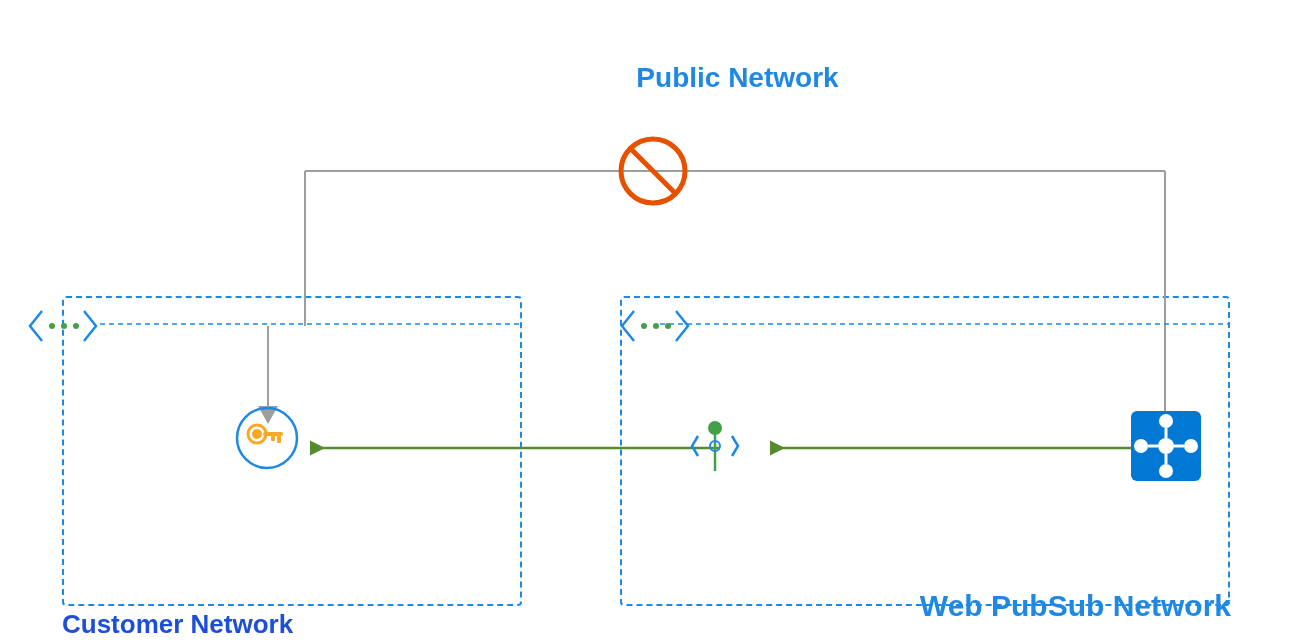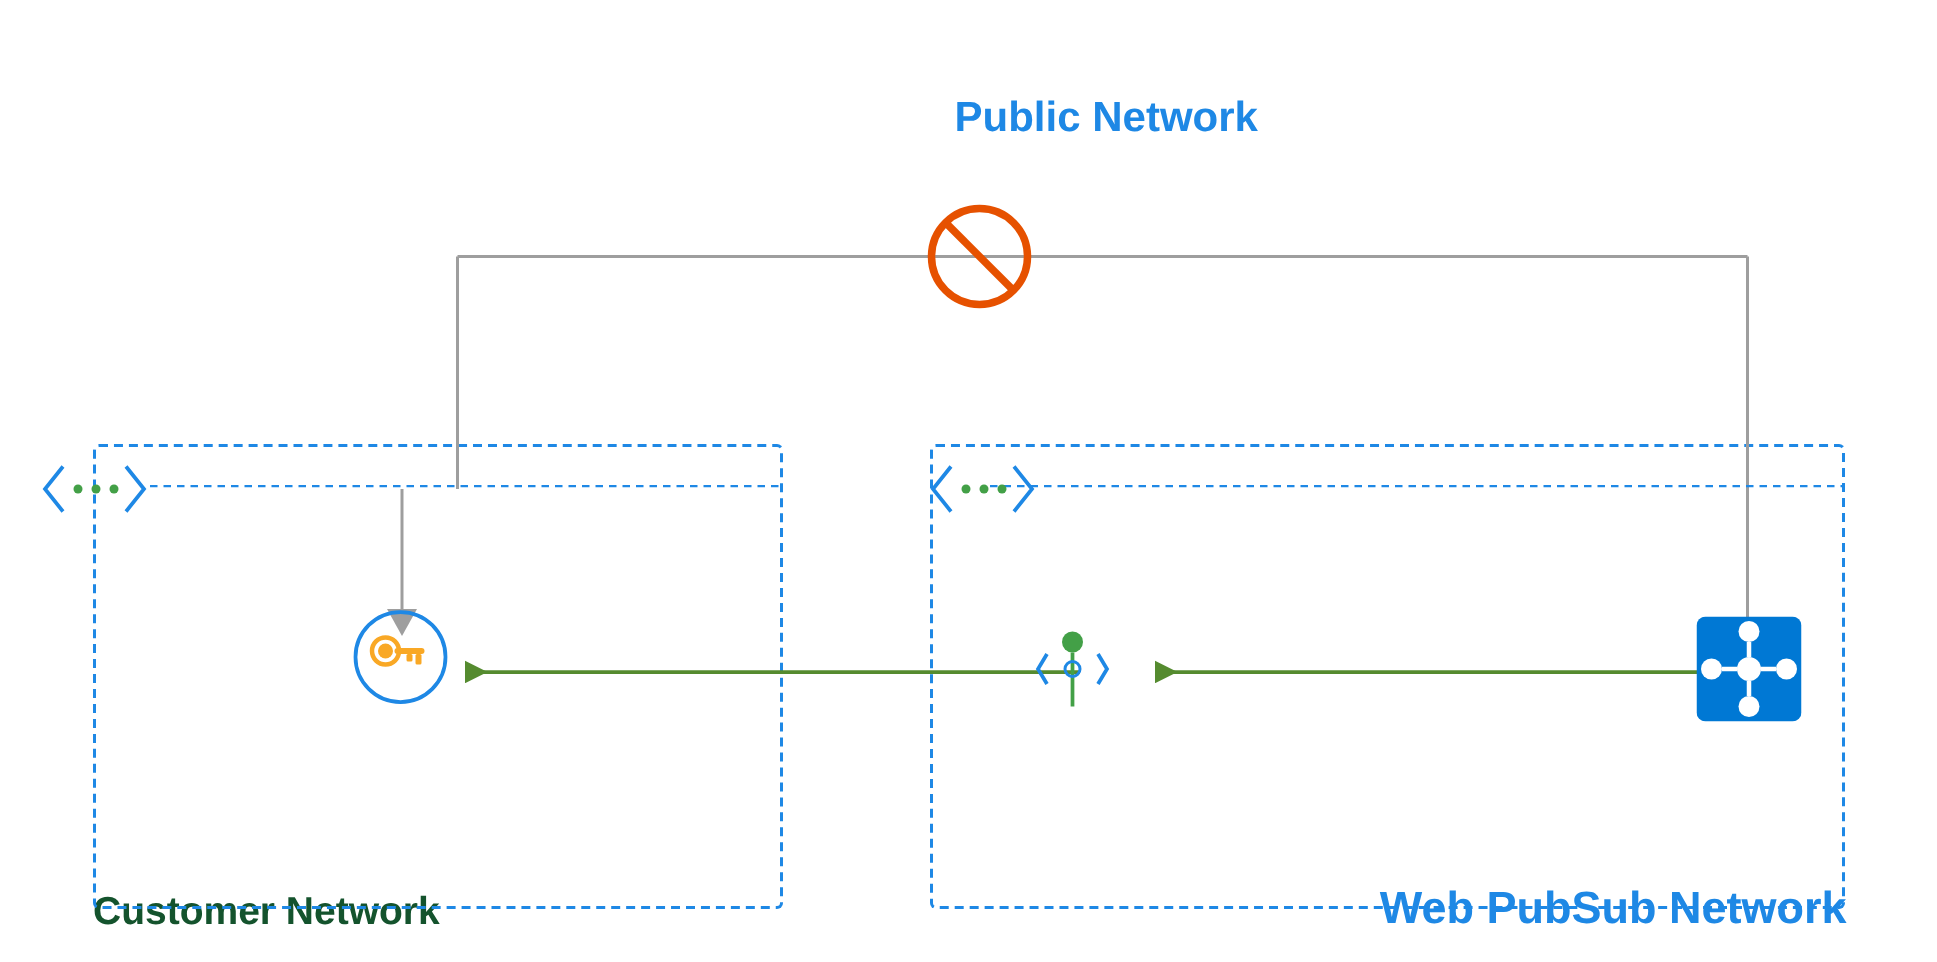--- a/index.html
+++ b/index.html
@@ -26,23 +26,23 @@
       left: 619px;
       width: 237px;
       text-align: center;
       color: #1e88e5;
       font-size: 28px;
       font-weight: 700;
     }
 
     .label-customer {
       position: absolute;
-      bottom: 34px;
+      bottom: 17px;
       left: 62px;
-      color: #14532d;
+      color: #1d4ed8;
       font-size: 26px;
       font-weight: 700;
     }
 
     .label-pubsub {
       position: absolute;
       bottom: 34px;
       right: 60px;
       color: #1e88e5;
       font-size: 30px;

